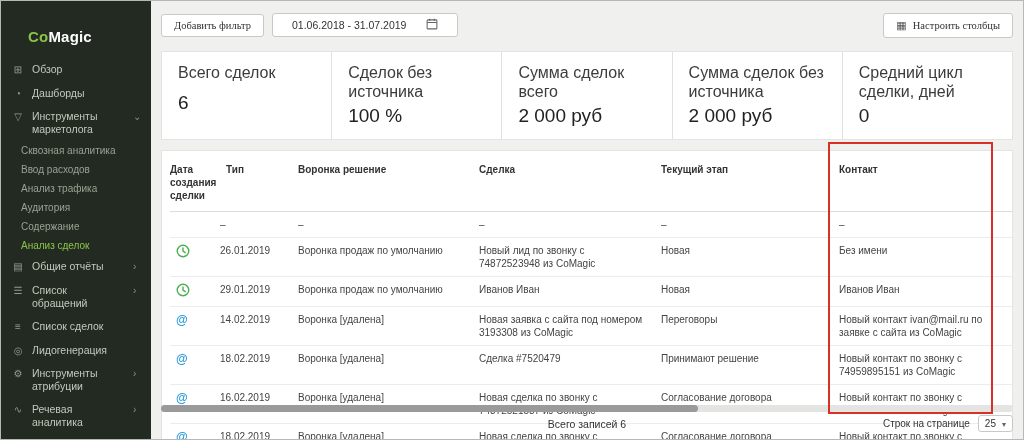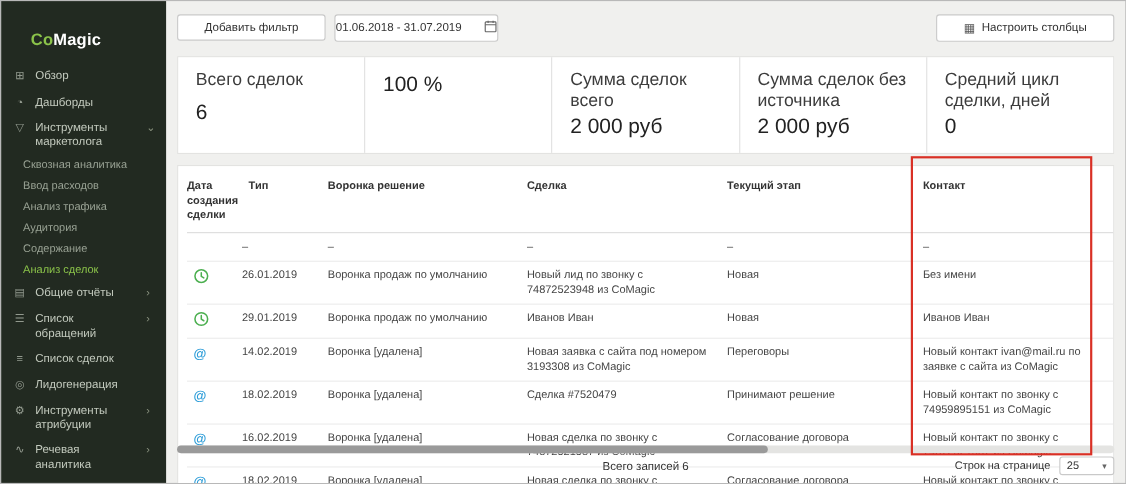--- a/index.html
+++ b/index.html
@@ -16,22 +16,22 @@
   .mitem .lbl { flex: 1; }
   .mitem .chev { flex: 0 0 10px; color: #8a927f; font-size: 10px; line-height: 1; margin-top: 2px; }
   .chev.down::after { content: "⌄"; }
   .chev.right::after { content: "›"; }
   .msub { padding: 4px 8px 4px 20px; font-size: 10px; color: #99a294; cursor: pointer; }
   .msub.active { color: #8bc34a; }
 
   
   .main { position: absolute; left: 150px; top: 0; right: 0; bottom: 0; }
   .toolbar { display: flex; align-items: center; gap: 8px; padding: 10px 10px 0 10px; height: 38px; }
-  .btn { display: inline-flex; align-items: center; gap: 6px; background: #fff; border: 1px solid #c9c9c9; border-radius: 3px; font-size: 10.5px; color: #333; padding: 5px 24px; font-family: Liberation Sans, sans-serif; cursor: pointer; }
-  .datebox { display: inline-flex; align-items: center; gap: 20px; background: #fff; border: 1px solid #c9c9c9; border-radius: 3px; font-size: 10.5px; color: #333; padding: 4px 0; cursor: pointer; }
+  .btn { display: inline-flex; align-items: center; gap: 6px; background: #fff; border: 1px solid #c9c9c9; border-radius: 3px; font-size: 10.5px; color: #333; padding: 5px 12px; font-family: Liberation Serif, serif; cursor: pointer; }
+  .datebox { display: inline-flex; align-items: center; gap: 20px; background: #fff; border: 1px solid #c9c9c9; border-radius: 3px; font-size: 10.5px; color: #333; padding: 4px 19px; cursor: pointer; }
   .gicon::before { content: "▦"; font-size: 11px; color: #555; }
   .spacer { flex: 1; }
 
   .stats { display: flex; margin: 12px 10px 0; background: #fff; border: 1px solid #e3e3e1; }
   .stat { flex: 1; padding: 11px 16px 12px; border-left: 1px solid #e0e0e0; }
   .stat:first-child { border-left: none; }
   .slabel { font-size: 16px; color: #3c3c3c; min-height: 25px; line-height: 1.2; }
   .svalue { font-size: 19px; color: #222; margin-top: 4px; }
 
   .panel { position: relative; margin: 10px 10px 0; background: #fff; border: 1px solid #e3e3e1; min-height: 263px; padding: 0 0 4px 8px; }
@@ -44,21 +44,21 @@
   .c-type { padding-left: 6px; }
   .ticon.at::before { content: "@"; color: #2b9cd8; font-weight: bold; font-size: 12px; }
 
   .hscroll { position: absolute; left: 10px; right: 10px; bottom: 27px; height: 7px; background: #e4e4e2; border-radius: 4px; }
   .hthumb { width: 63%; height: 100%; background: #9a9a9a; border-radius: 4px; cursor: pointer; }
 
   .footer { position: absolute; left: 0; right: 0; bottom: 4px; height: 20px; padding-left: 32px; }
   .ftotal { position: absolute; left: 0; right: 0; top: 3px; text-align: center; font-size: 10.5px; color: #333; }
   .fright { position: absolute; right: 10px; top: 0; display: flex; align-items: center; gap: 8px; }
   .frlabel { font-size: 10px; color: #333; }
-  .select { display: inline-flex; align-items: center; gap: 21px; background: #fff; border: 1px solid #c9c9c9; border-radius: 3px; padding: 2px 6px; font-size: 10px; color: #333; cursor: pointer; }
+  .select { display: inline-flex; align-items: center; gap: 6px; background: #fff; border: 1px solid #c9c9c9; border-radius: 3px; padding: 2px 6px; font-size: 10px; color: #333; cursor: pointer; }
   .select .caret::after { content: "▾"; font-size: 8px; color: #666; }
 
   .annotation { position: absolute; left: 827px; top: 141px; width: 165px; height: 272px; border: 2px solid #d93025; pointer-events: none; z-index: 5; }
 </style>
 </head>
 <body>
 
 <div class="screen">
 
   <div class="sidebar">
@@ -143,20 +143,21 @@
         <span>Настроить столбцы</span>
       </button>
     </div>
 
     <div class="stats">
       <div class="stat">
         <div class="slabel">Всего сделок</div>
         <div class="svalue">6</div>
       </div>
       <div class="stat">
+        <div class="slabel">Сделок без источника</div>
         <div class="svalue">100 %</div>
       </div>
       <div class="stat">
         <div class="slabel">Сумма сделок всего</div>
         <div class="svalue">2 000 руб</div>
       </div>
       <div class="stat">
         <div class="slabel">Сумма сделок без источника</div>
         <div class="svalue">2 000 руб</div>
       </div>

